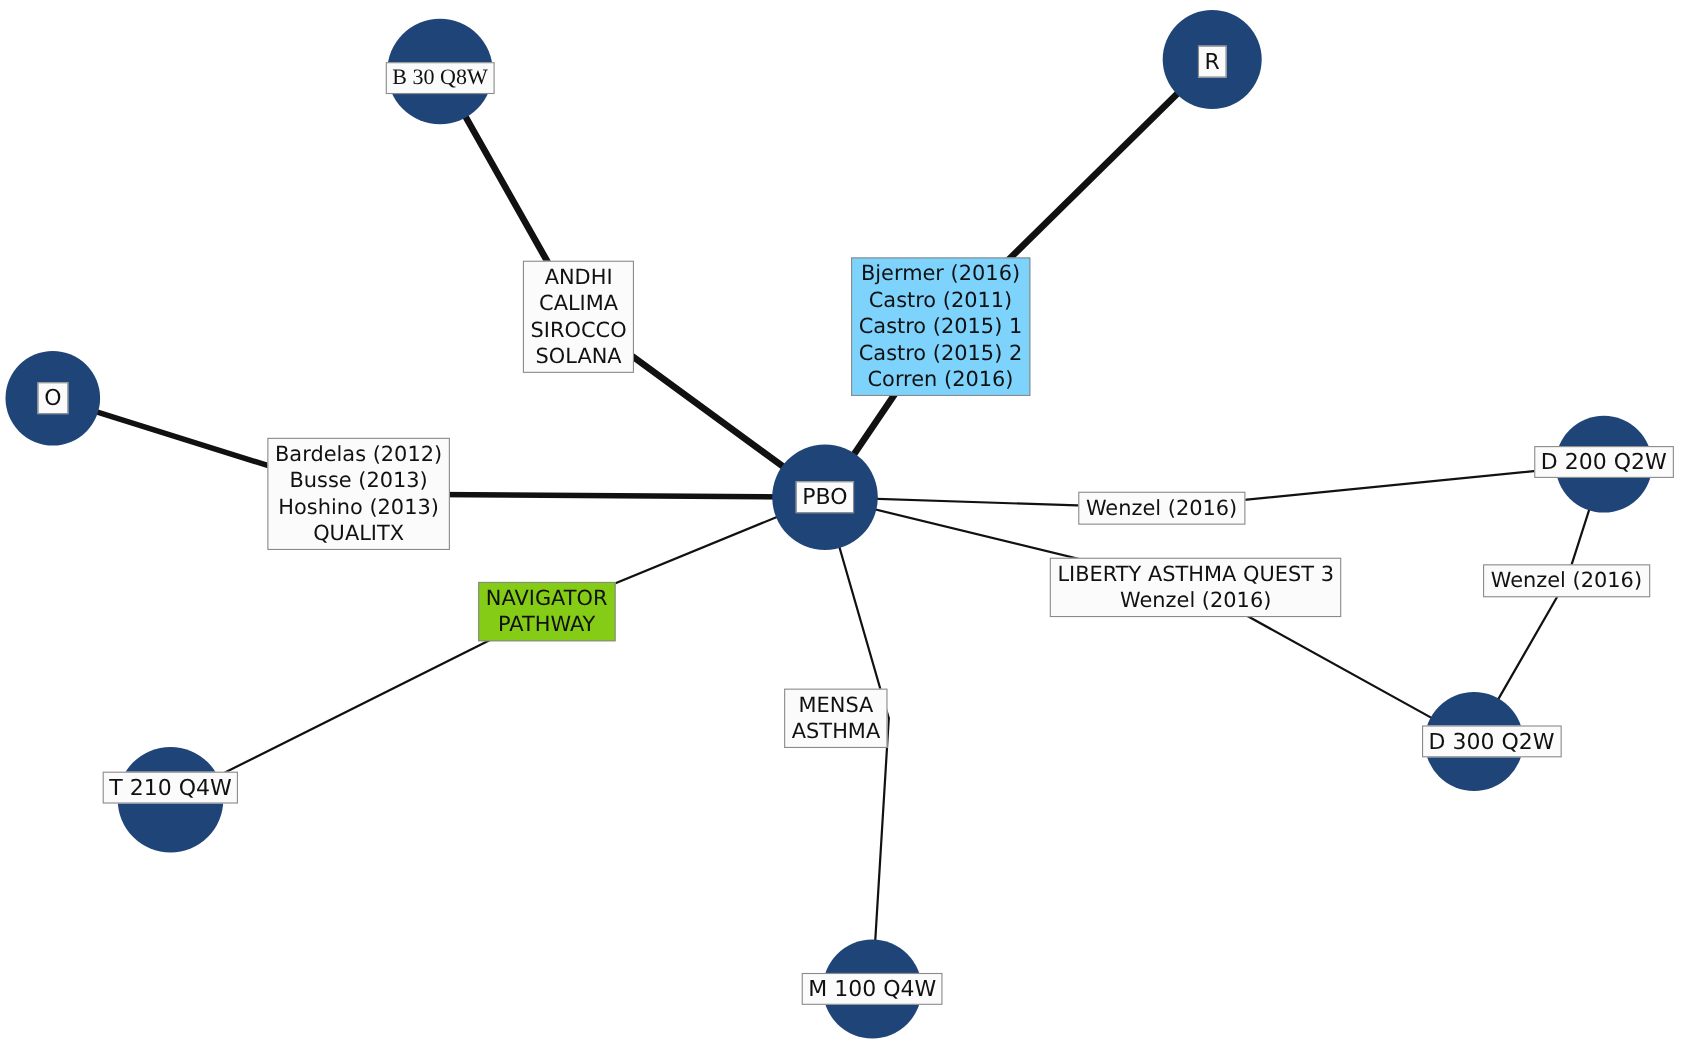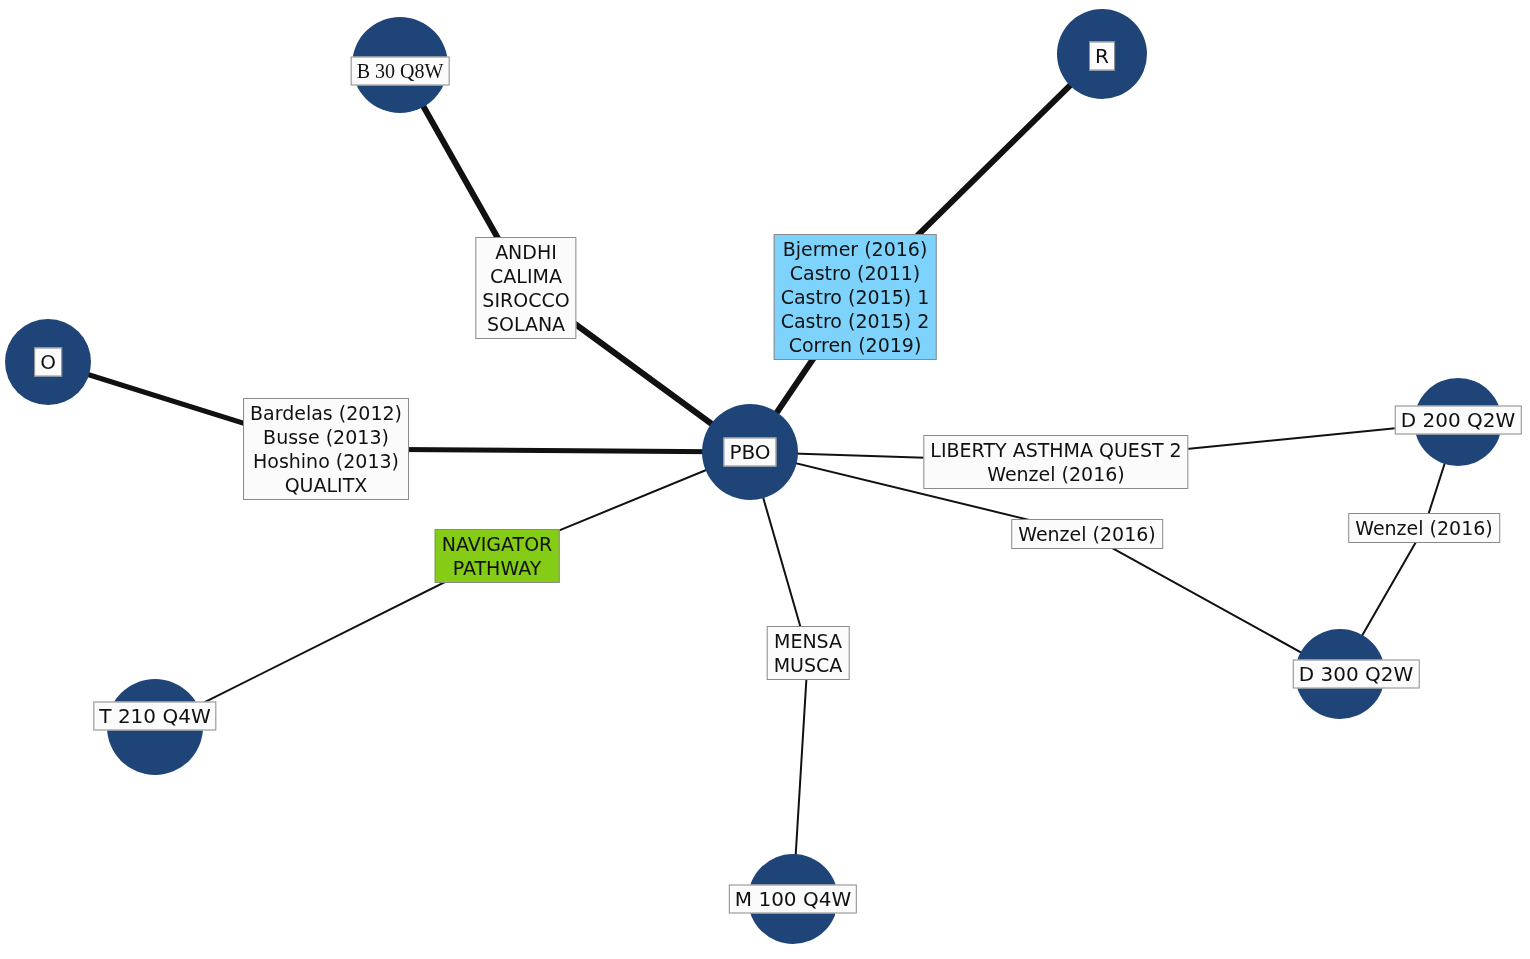--- a/index.html
+++ b/index.html
@@ -97,40 +97,40 @@
         <div>ANDHI</div>
         <div>CALIMA</div>
         <div>SIROCCO</div>
         <div>SOLANA</div>
       </div>
       <div class="edge-label" style="left: 855px; top: 297px; background: #7dd3fc; border-color: rgb(138, 138, 138);">
         <div>Bjermer (2016)</div>
         <div>Castro (2011)</div>
         <div>Castro (2015) 1</div>
         <div>Castro (2015) 2</div>
-        <div>Corren (2019)</div>
+        <div>Corren (2016)</div>
       </div>
       <div class="edge-label" style="left: 326px; top: 449px; background: rgb(251, 251, 251); border-color: rgb(138, 138, 138);">
         <div>Bardelas (2012)</div>
         <div>Busse (2013)</div>
         <div>Hoshino (2013)</div>
         <div>QUALITX</div>
       </div>
       <div class="edge-label" style="left: 1056px; top: 462px; background: rgb(251, 251, 251); border-color: rgb(138, 138, 138);">
-        <div>LIBERTY ASTHMA QUEST 2</div>
         <div>Wenzel (2016)</div>
       </div>
       <div class="edge-label" style="left: 1087px; top: 534px; background: rgb(251, 251, 251); border-color: rgb(138, 138, 138);">
+        <div>LIBERTY ASTHMA QUEST 3</div>
         <div>Wenzel (2016)</div>
       </div>
       <div class="edge-label" style="left: 497px; top: 556px; background: #84cc16; border-color: rgb(138, 138, 138);">
         <div>NAVIGATOR</div>
         <div>PATHWAY</div>
       </div>
-      <div class="edge-label" style="left: 808px; top: 653px; background: rgb(251, 251, 251); border-color: rgb(138, 138, 138);">
+      <div class="edge-label" style="left: 760px; top: 653px; background: rgb(251, 251, 251); border-color: rgb(138, 138, 138);">
         <div>MENSA</div>
-        <div>MUSCA</div>
+        <div>ASTHMA</div>
       </div>
       <div class="edge-label" style="left: 1424px; top: 528px; background: rgb(251, 251, 251); border-color: rgb(138, 138, 138);">
         <div>Wenzel (2016)</div>
       </div>
     </div>
 </div>
 
 </body></html>

